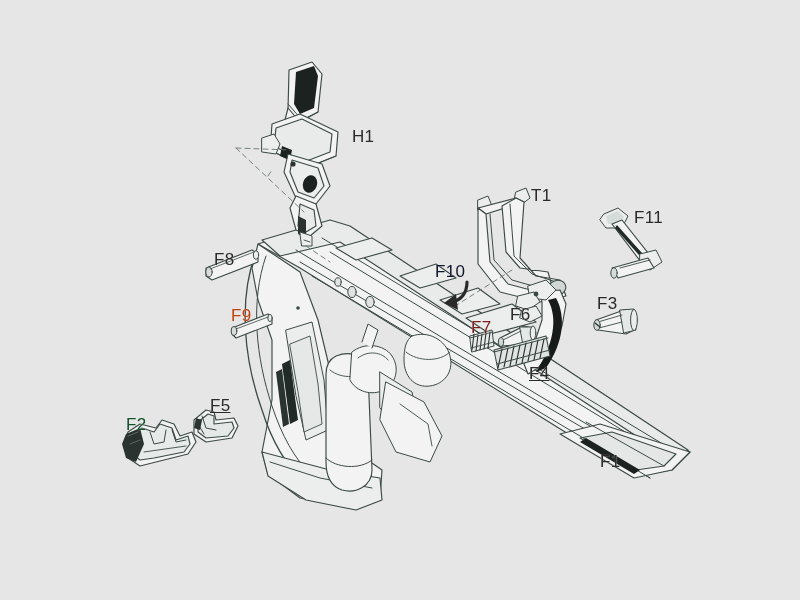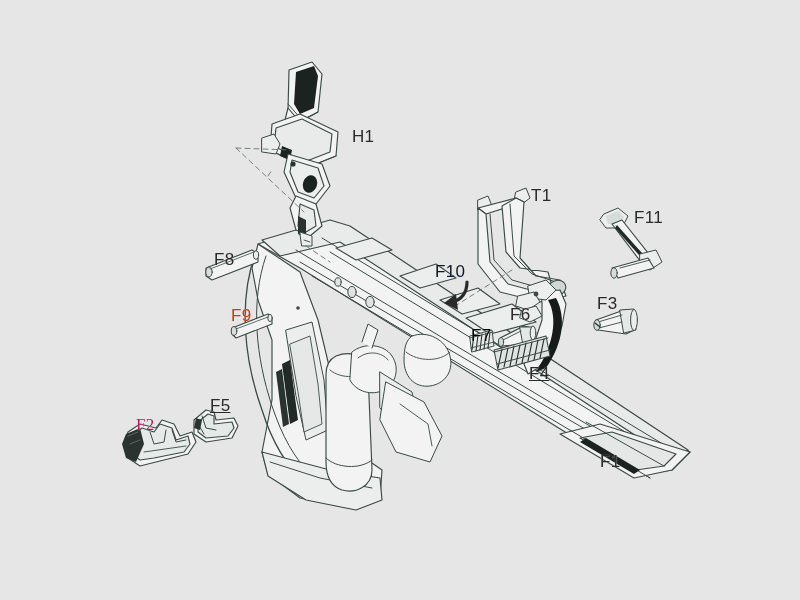--- a/index.html
+++ b/index.html
@@ -284,21 +284,21 @@
 
     </g>
   </svg>
 
   <div class="lbl" style="left: 352px; top: 127px; color: rgb(42, 42, 42);">H1</div>
   <div class="lbl" style="left: 531px; top: 186px; color: rgb(42, 42, 42);">T1</div>
   <div class="lbl" style="left: 634px; top: 208px; color: rgb(42, 42, 42);">F11</div>
   <div class="lbl" style="left: 435px; top: 262px; color: #0f172a;">F10</div>
   <div class="lbl" style="left: 597px; top: 294px; color: rgb(42, 42, 42);">F3</div>
   <div class="lbl" style="left: 510px; top: 305px; color: rgb(42, 42, 42);">F6</div>
-  <div class="lbl" style="left: 471px; top: 326px; color: #000000;">F7</div>
+  <div class="lbl" style="left: 471px; top: 318px; color: #7f1d1d;">F7</div>
   <div class="lbl" style="left: 214px; top: 250px; color: rgb(42, 42, 42);">F8</div>
   <div class="lbl" style="left: 231px; top: 306px; color: #c2410c;">F9</div>
   <div class="lbl" style="left: 529px; top: 364px; color: rgb(42, 42, 42); text-decoration: underline;">F4</div>
   <div class="lbl" style="left: 210px; top: 396px; color: rgb(42, 42, 42); text-decoration: underline;">F5</div>
-  <div class="lbl" style="left: 136px; top: 415px; color: #be185d; font-family: Liberation Serif, serif;">F2</div>
+  <div class="lbl" style="left: 126px; top: 415px; color: #14532d;">F2</div>
   <div class="lbl" style="left: 600px; top: 452px; color: rgb(42, 42, 42);">F1</div>
 
 </div>
 
 </body></html>

